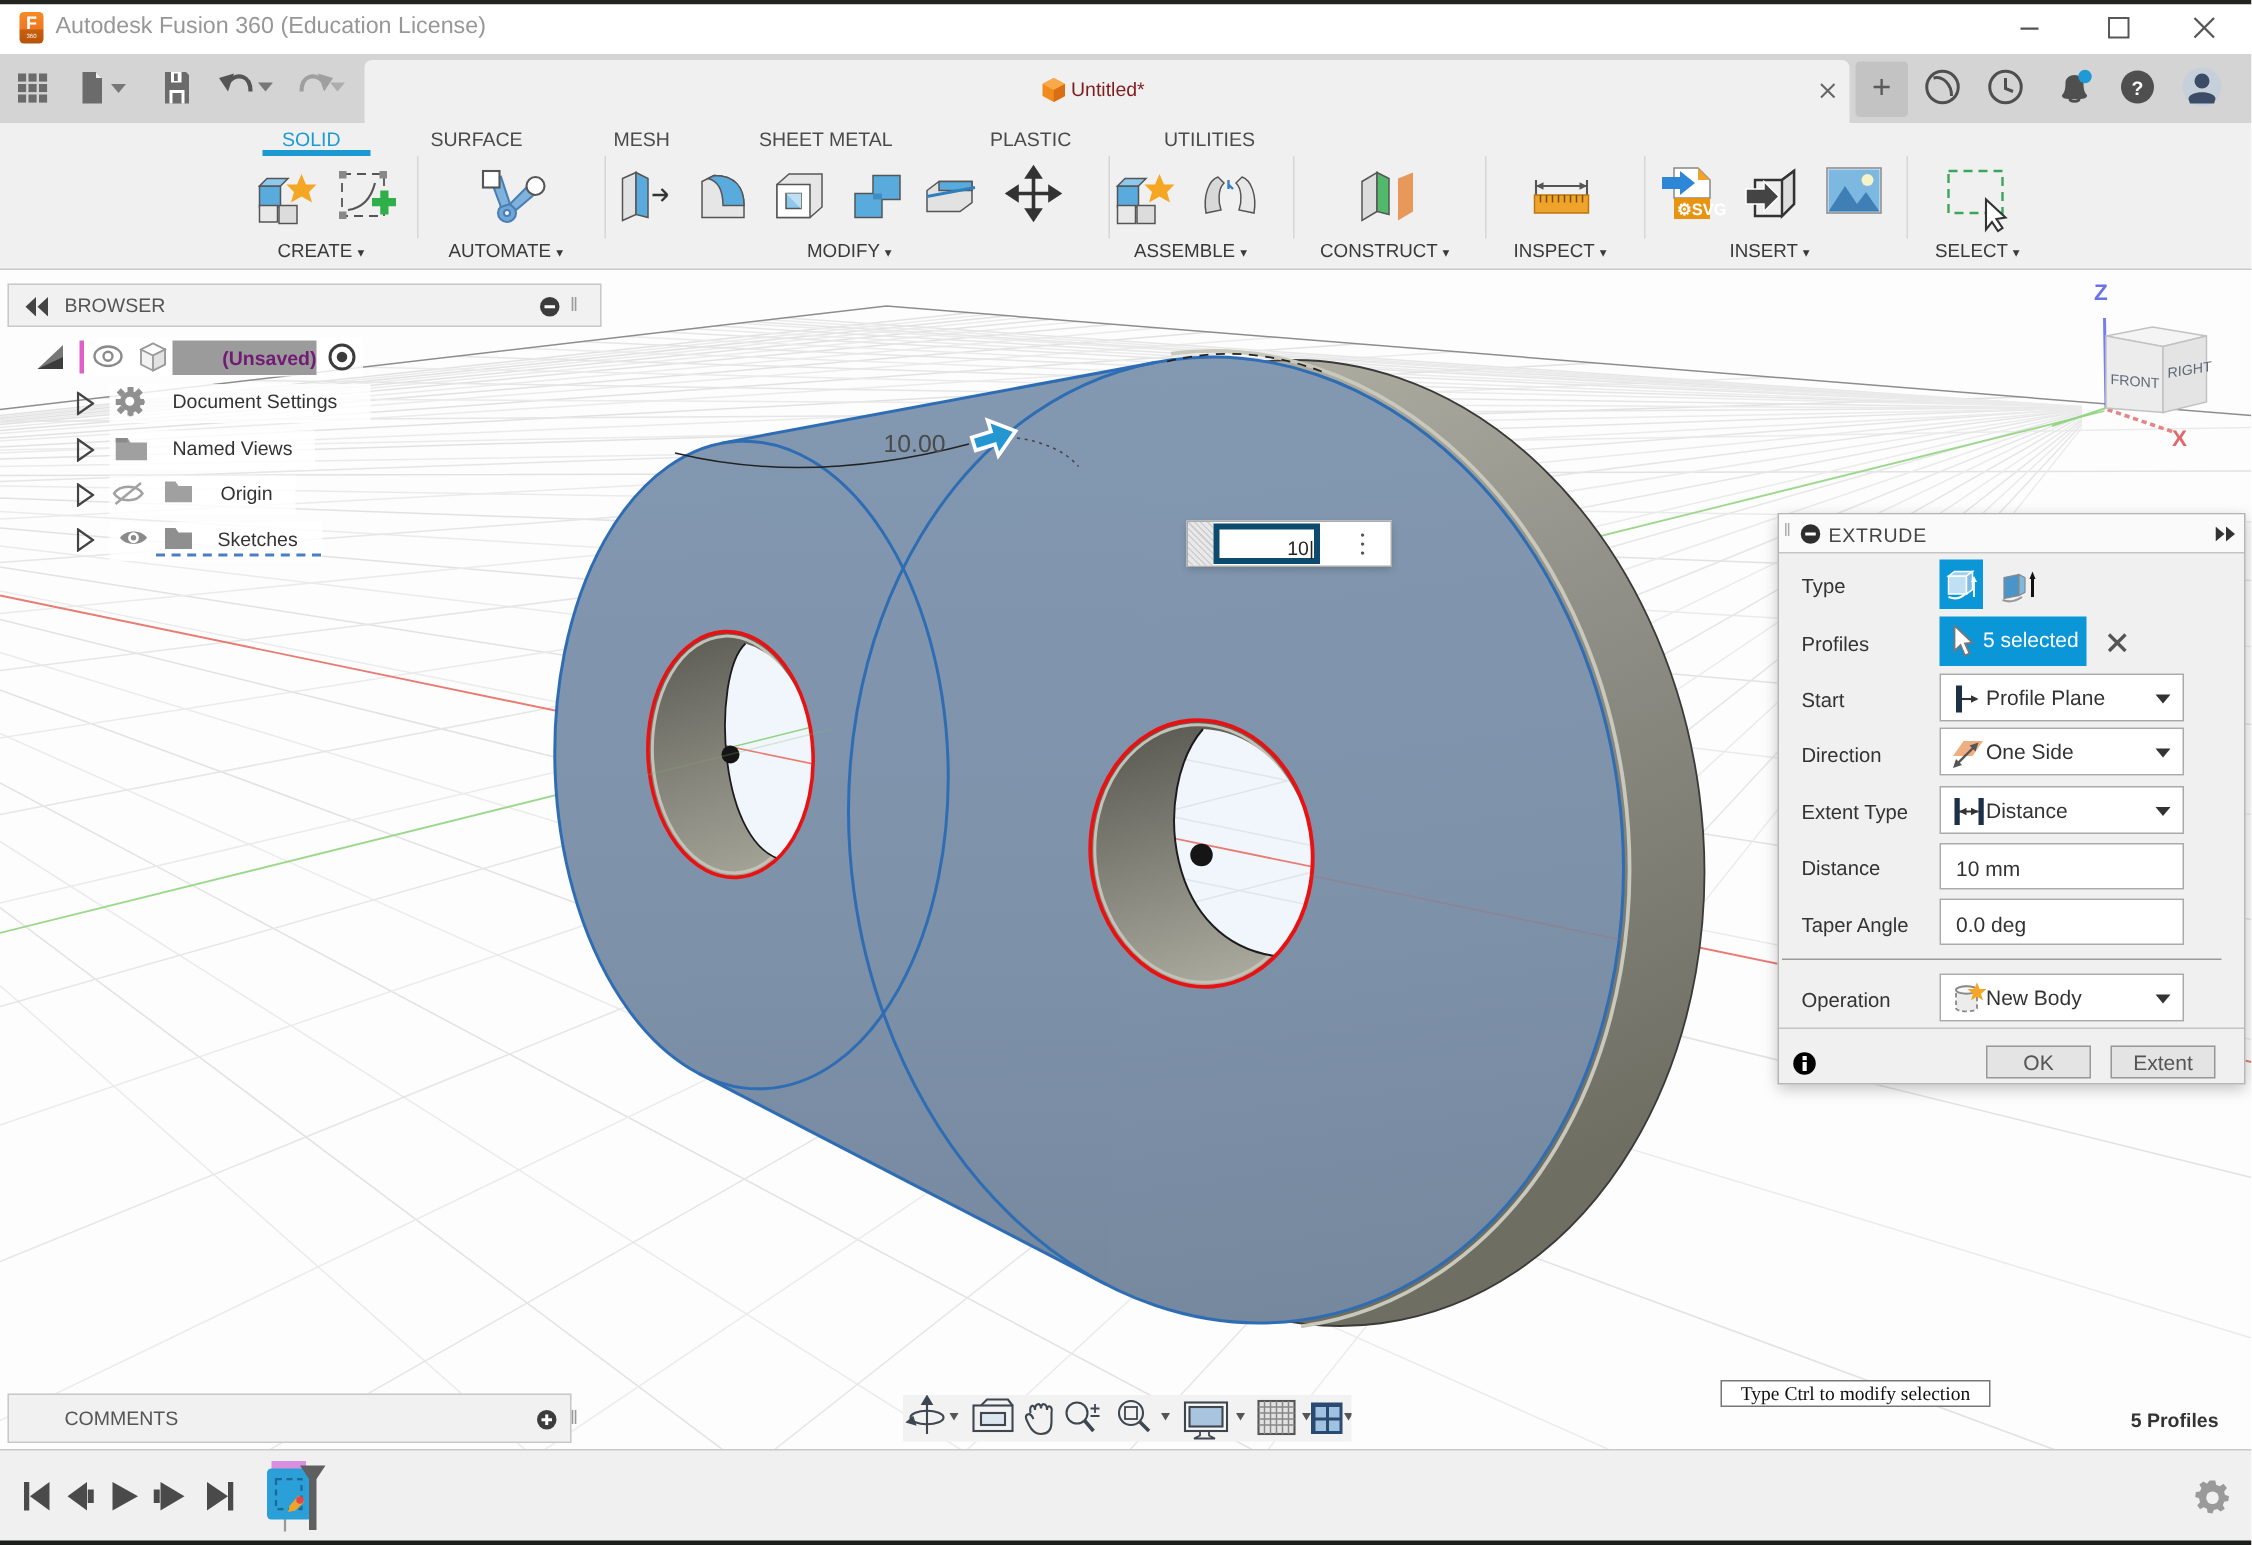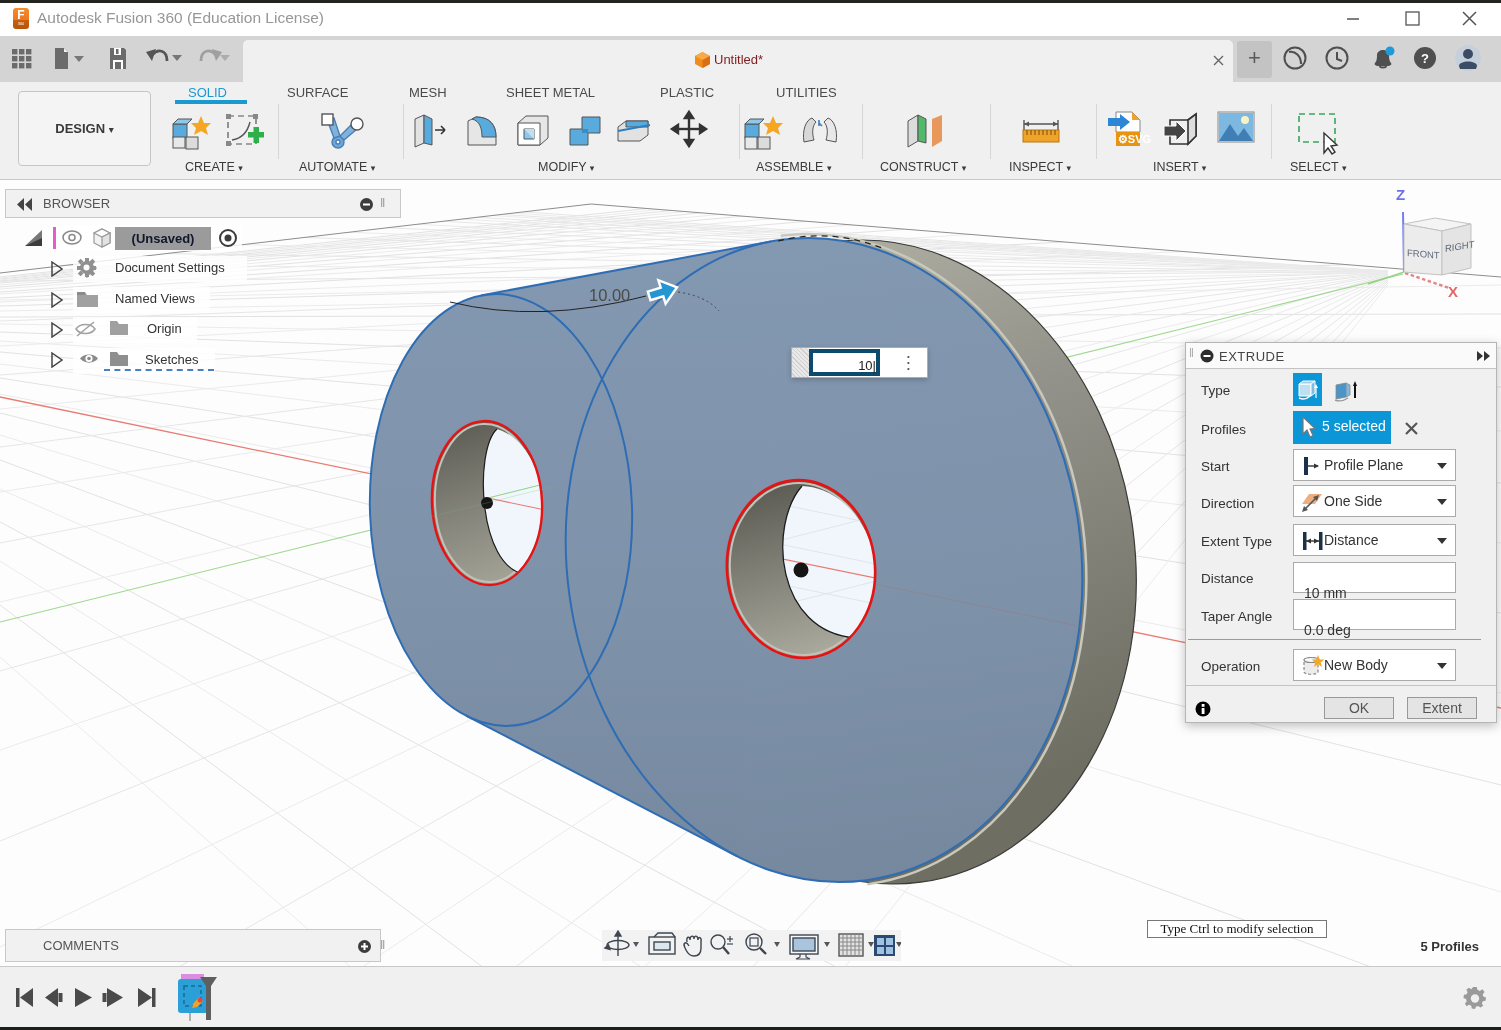--- a/index.html
+++ b/index.html
@@ -30,21 +30,21 @@
 #browserhead{left:5px;top:189px;width:396px;height:29px}
 #commentshead{left:5px;top:929px;width:376px;height:33px}
 .trow{position:absolute;height:26px;background:rgba(255,255,255,.82);font-size:13px;color:#333}
 
 #dlg{left:1185px;top:342px;width:312px;height:381px;background:#f0f0f0;border:1px solid #b5b5b5;box-shadow:0 3px 10px rgba(0,0,0,.25)}
 #dlghead{position:absolute;left:0;top:0;width:100%;height:26px;background:#fafafa;border-bottom:1px solid #c4c4c4}
 .dlbl{position:absolute;left:15px;font-size:13.5px;color:#333}
 .dctrl{position:absolute;left:107px;width:163px;height:32px;background:#fff;border:1px solid #aaa}
 .dctext{position:absolute;left:30px;top:7px;font-size:14px;color:#333}
 .caret{position:absolute;right:8px;top:13px;width:0;height:0;border-left:5px solid transparent;border-right:5px solid transparent;border-top:6px solid #333}
-.dfield{position:absolute;left:107px;width:163px;height:31px;background:#fff;border:1px solid #aaa;font-size:14px;color:#333;padding:22px 0 0 10px}
+.dfield{position:absolute;left:107px;width:163px;height:31px;background:#fff;border:1px solid #aaa;font-size:14px;color:#333;padding:8px 0 0 10px}
 .dbtn{position:absolute;width:70px;height:22px;background:#e4e4e4;border:1px solid #999;text-align:center;font-size:14px;color:#555;line-height:20px}
 
 #navbar{left:602px;top:930px;width:299px;height:31px;background:#f2f2f2}
 #tooltip{left:1147px;top:920px;width:180px;height:18px;background:#fff;border:1px solid #777;font-family:"Liberation Serif",serif;font-size:13px;color:#111;text-align:center;line-height:16px}
 #profcount{left:1365px;top:939px;width:114px;text-align:right;font-size:13px;font-weight:bold;color:#333}
 #timeline{left:0;top:966px;width:1501px;height:64px;background:#f0f0f0;border-top:1px solid #c9c9c9}
 #botstrip{left:0;top:1027px;width:1501px;height:3px;background:#1c1e1a}
 </style></head>
 <body>
 <div id="app">
@@ -265,21 +265,20 @@
 </svg>
 </div>
 <div class="abs" id="ribbon">
 <div class="rtab" style="left:188px;color:#1b9ad2">SOLID</div>
 <div class="abs" style="left:175px;top:18px;width:72px;height:4px;background:#1b9ad2"></div>
 <div class="rtab" style="left:287px">SURFACE</div>
 <div class="rtab" style="left:409px">MESH</div>
 <div class="rtab" style="left:506px">SHEET METAL</div>
 <div class="rtab" style="left:660px">PLASTIC</div>
 <div class="rtab" style="left:776px">UTILITIES</div>
-<div class="abs" id="designbtn">DESIGN <span style="font-weight:normal;font-size:10px">▾</span></div>
 <svg class="abs" style="left:160px;top:26px" width="1260" height="50" viewBox="0 0 1260 50">
 <defs>
 <linearGradient id="bl" x1="0" y1="0" x2="0" y2="1">
             <stop offset="0" stop-color="#7fc1e8"></stop>
             <stop offset="1" stop-color="#4b9fd6"></stop>
           </linearGradient>
 </defs>
 
 <g transform="translate(13,6)">
 <rect x="0" y="10" width="14" height="14" fill="#5aabdd" stroke="#555" stroke-width="1"></rect>
@@ -448,21 +447,21 @@
 <div class="abs" style="left:53px;top:227px;width:3px;height:22px;background:#e060c8"></div>
 <svg class="abs" style="left:62px;top:230px" width="20" height="15">
       <ellipse cx="10" cy="7.5" rx="9" ry="6.5" fill="none" stroke="#8a8a8a" stroke-width="1.6"></ellipse>
       <circle cx="10" cy="7.5" r="3" fill="none" stroke="#8a8a8a" stroke-width="1.6"></circle>
     </svg>
 <svg class="abs" style="left:90px;top:227px" width="24" height="22" viewBox="0 0 24 22">
       <polygon points="4,6 12,2 20,6 20,16 12,20 4,16" fill="#f2f2f2" stroke="#999" stroke-width="1.2"></polygon>
       <polygon points="4,6 12,2 20,6 12,10" fill="#fdfdfd" stroke="#999" stroke-width="1.2"></polygon>
       <polygon points="12,10 20,6 20,16 12,20" fill="#e2e2e2" stroke="#999" stroke-width="1.2"></polygon>
     </svg>
-<div class="abs" style="left:115px;top:227px;width:96px;height:23px;background:#9b9b9b;color:#0f172a;font-weight:bold;font-size:13px;text-align:center;line-height:23px">(Unsaved)</div>
+<div class="abs" style="left:115px;top:227px;width:96px;height:23px;background:#9b9b9b;color:#701a75;font-weight:bold;font-size:13px;text-align:right;line-height:23px">(Unsaved)</div>
 <svg class="abs" style="left:218px;top:228px" width="20" height="20">
       <circle cx="10" cy="10" r="8" fill="none" stroke="#3c3c3c" stroke-width="2"></circle>
       <circle cx="10" cy="10" r="3.5" fill="#3c3c3c"></circle>
     </svg>
 <svg class="abs" style="left:51px;top:261px" width="12" height="16">
       <polygon points="1,1 11,8 1,15" fill="none" stroke="#444" stroke-width="1.5"></polygon>
     </svg>
 <div class="trow" style="left:73px;top:256px;width:174px;padding:4px 0 0 42px">Document Settings</div>
 <svg class="abs" style="left:77px;top:258px" width="21" height="21" viewBox="0 0 21 21">
       <path d="M10.5 2 L12.5 2 L13 4.5 L15.5 5.5 L17.5 4 L19 5.5 L17.5 7.5 L18.5 10 L21 10.5 L21 12.5 L18.5 13 L17.5 15.5 L19 17.5 L17.5 19 L15.5 17.5 L13 18.5 L12.5 21 L10.5 21 Z" fill="#909090" transform="translate(-1.5,-1.5)"></path>

